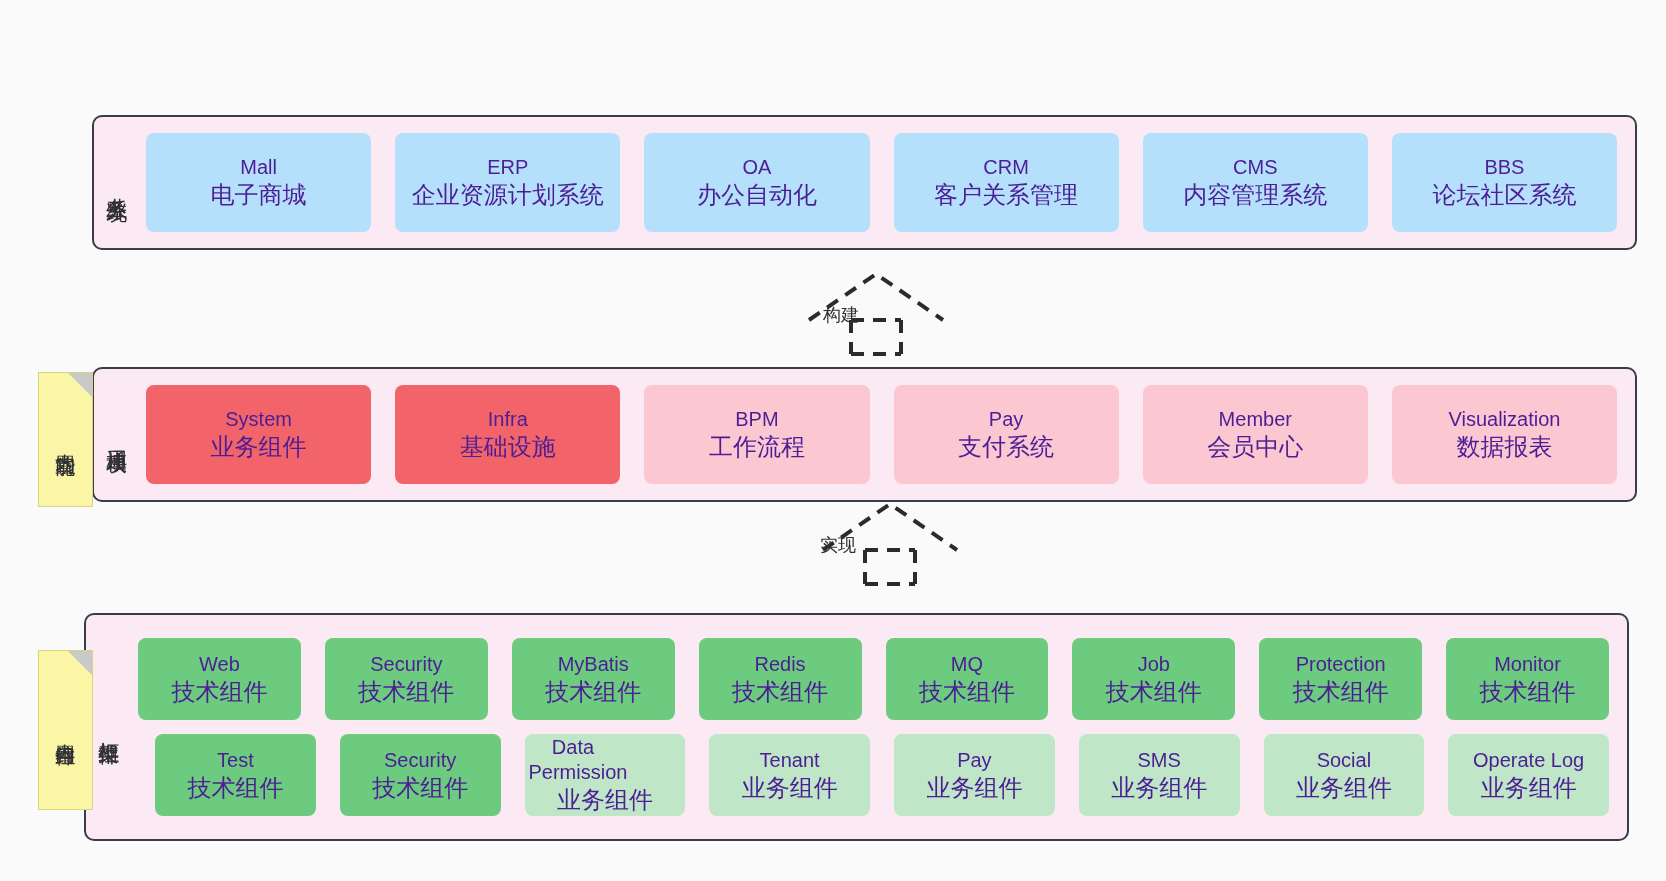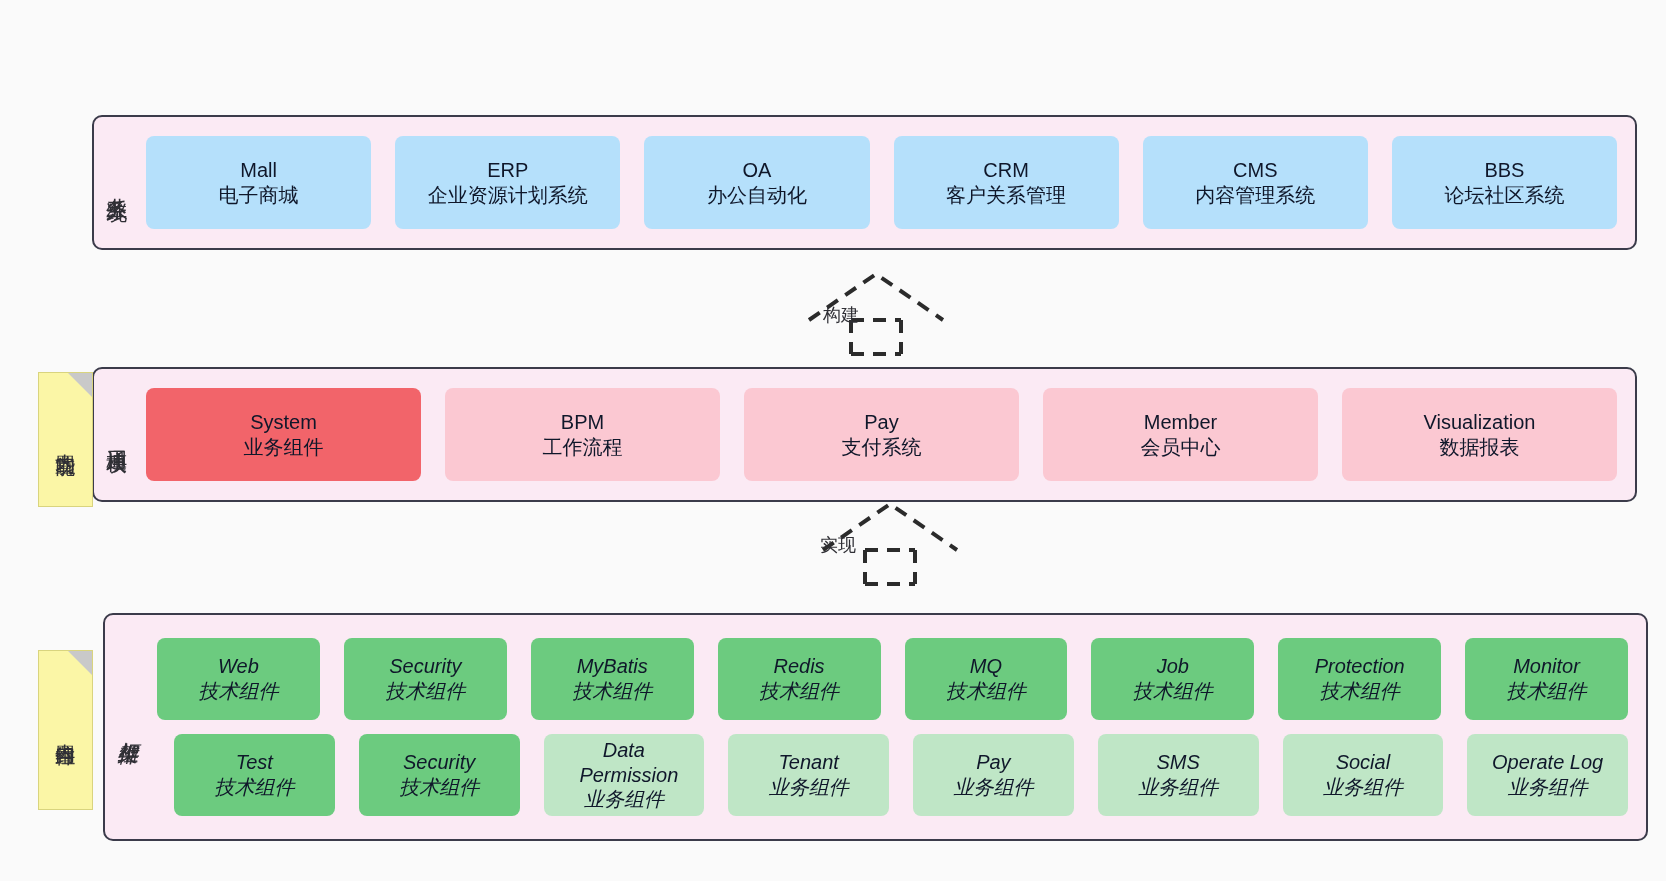--- a/index.html
+++ b/index.html
@@ -59,33 +59,32 @@
     gap: 24px;
     align-items: stretch;
   }
 
   
   .box {
     flex: 1 1 0;
     border-radius: 8px;
     display: flex;
     flex-direction: column;
-    align-items: center;
     justify-content: center;
     text-align: center;
     box-sizing: border-box;
     padding: 22px 4px;
     line-height: 1.24;
-    color: #0f172a;
+    color: #4c1d95;
   }
   .box .en {
     font-size: 20px;
   }
   .box .cn {
-    font-size: 20px;
+    font-size: 24px;
   }
 
   .box-blue  { background: #b5e0fb; }
   .box-red   { background: #f2646a; }
   .box-pink  { background: #fbc8d2; }
   .box-green { background: #6ccb7f; }
   .box-green-light { background: #bfe6c6; }
 
   
   .note {
@@ -182,20 +181,24 @@
   </div>
 
   <div class="layer" id="layer-common" style="left:92px; top:367px; width:1545px; height:135px;">
     <div class="layer-label">通用模块</div>
     <div class="layer-body">
       <div class="row">
         <div class="box box-red">
           <span class="en">System</span>
           <span class="cn">业务组件</span>
         </div>
+        <div class="box box-red">
+          <span class="en">Infra</span>
+          <span class="cn">基础设施</span>
+        </div>
         <div class="box box-pink">
           <span class="en">BPM</span>
           <span class="cn">工作流程</span>
         </div>
         <div class="box box-pink">
           <span class="en">Pay</span>
           <span class="cn">支付系统</span>
         </div>
         <div class="box box-pink">
           <span class="en">Member</span>
@@ -218,21 +221,21 @@
     <svg width="150" height="88" viewBox="0 0 150 88" aria-hidden="true">
       <path d="M 8 52 L 75 6 L 142 52" fill="none" stroke="#2b2b2b" stroke-width="4" stroke-dasharray="13 9" stroke-linecap="butt"></path>
       <path d="M 50 52 L 50 86" fill="none" stroke="#2b2b2b" stroke-width="4" stroke-dasharray="13 9"></path>
       <path d="M 100 52 L 100 86" fill="none" stroke="#2b2b2b" stroke-width="4" stroke-dasharray="13 9"></path>
       <path d="M 50 52 L 100 52" fill="none" stroke="#2b2b2b" stroke-width="4" stroke-dasharray="13 9"></path>
       <path d="M 50 86 L 100 86" fill="none" stroke="#2b2b2b" stroke-width="4" stroke-dasharray="13 9"></path>
     </svg>
     <span class="conn-label" style="left:5px; top:35px;">实现</span>
   </div>
 
-  <div class="layer" id="layer-framework" style="left:103px; top:613px; width:1545px; height:228px;font-style:italic;">
+  <div class="layer" id="layer-framework" style="left:84px; top:613px; width:1545px; height:228px;">
     <div class="layer-label">框架组件</div>
     <div class="layer-body">
 
       <div class="row" style="height:82px;">
         <div class="box box-green">
           <span class="en">Web</span>
           <span class="cn">技术组件</span>
         </div>
         <div class="box box-green">
           <span class="en">Security</span>

